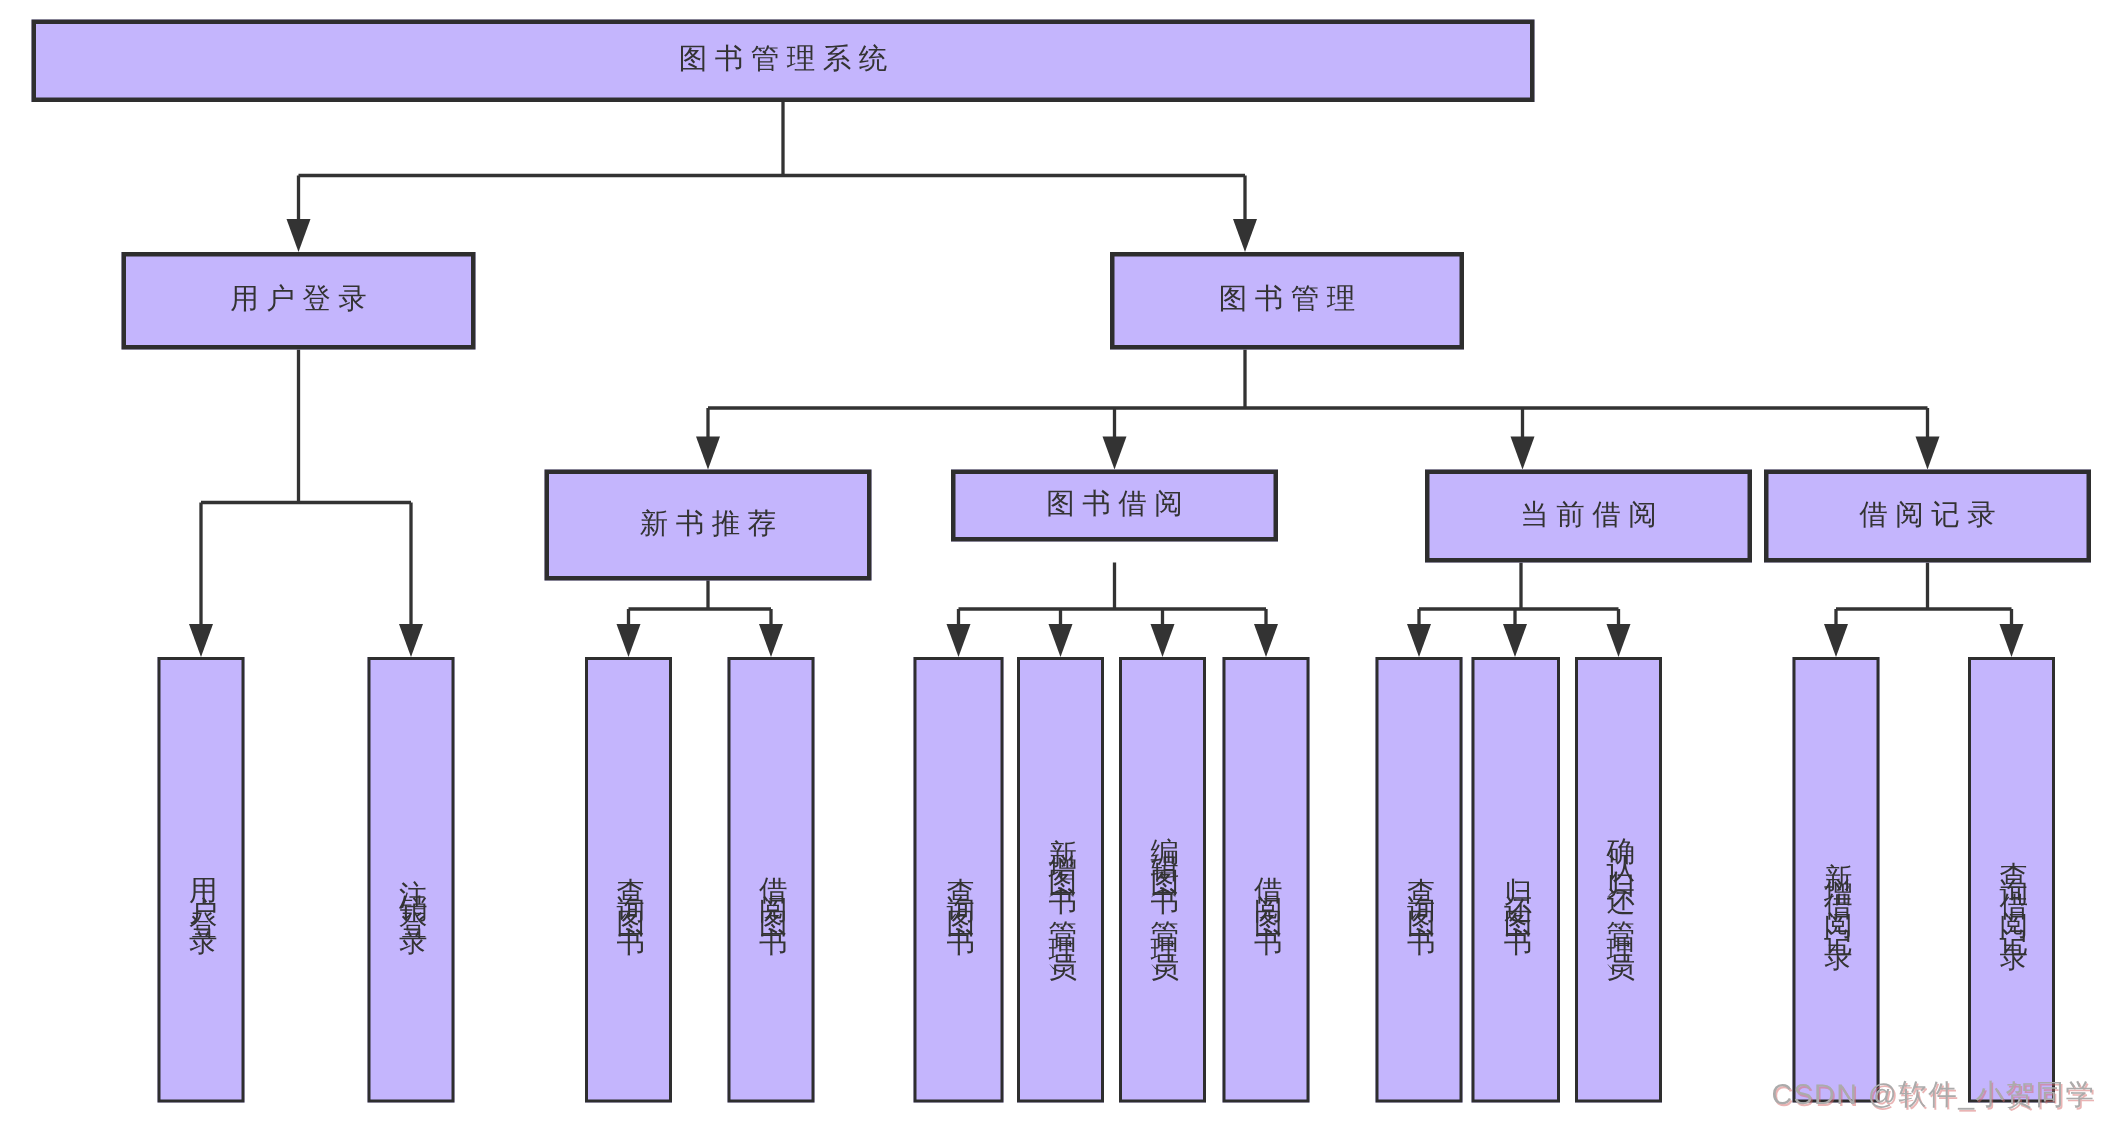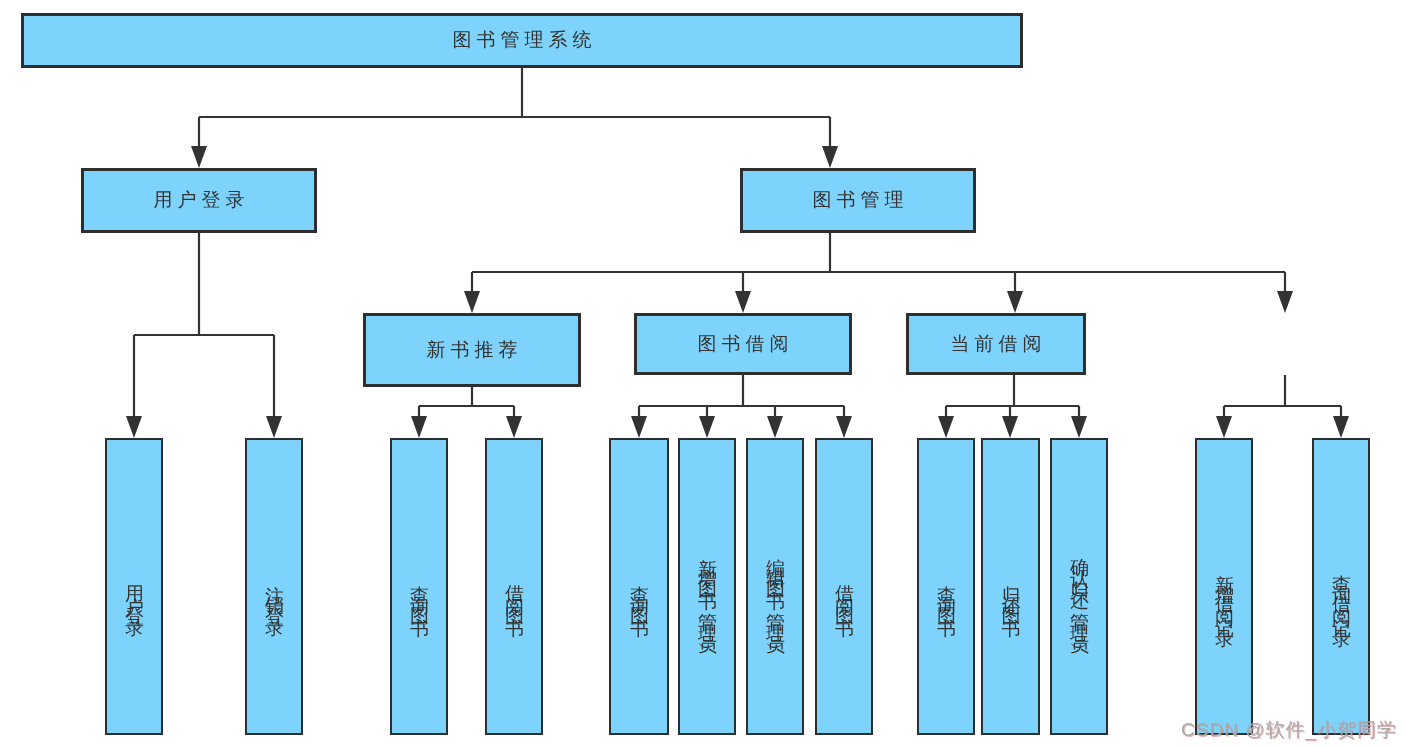--- a/index.html
+++ b/index.html
@@ -4,21 +4,21 @@
 <style>
   html,body{margin:0;padding:0;background:#ffffff;}
   .stage{
     position:relative;width:1405px;height:747px;background:#ffffff;overflow:hidden;
     font-family:"Liberation Sans", sans-serif;
   }
   .connector-layer{position:absolute;left:0;top:0;z-index:1;}
   .connector-layer .lines{stroke:#333333;stroke-width:2.2;fill:none;}
   .connector-layer .arrows{fill:#333333;stroke:none;}
   .box{
-    position:absolute;box-sizing:border-box;background:#7dd3fc;
+    position:absolute;box-sizing:border-box;background:#c4b5fd;
     border:3px solid #2e2e2e;display:flex;align-items:center;justify-content:center;
     z-index:2;
   }
   .leaf{border-width:2.5px;}
   .box span{
     color:#333333;font-size:19px;letter-spacing:5px;margin-right:-5px;
     white-space:nowrap;line-height:1.2;
   }
   .vbox span{
     writing-mode:vertical-rl;text-orientation:mixed;
@@ -78,25 +78,28 @@
   <div class="box" style="left:81px;top:168px;width:236px;height:65px">
     <span>用户登录</span>
   </div>
   <div class="box" style="left:740px;top:168px;width:236px;height:65px">
     <span>图书管理</span>
   </div>
 
   <div class="box" style="left:363px;top:313px;width:218px;height:74px">
     <span>新书推荐</span>
   </div>
-  <div class="box" style="left:634px;top:313px;width:218px;height:62px">
+  <div class="box" style="left:634px;top:313px;width:218px;height:48px">
     <span>图书借阅</span>
   </div>
-  <div class="box" style="left:906px;top:313px;width:180px;height:62px">
+  <div class="box" style="left:950px;top:313px;width:218px;height:62px">
     <span>当前借阅</span>
+  </div>
+  <div class="box" style="left:1176px;top:313px;width:218px;height:62px">
+    <span>借阅记录</span>
   </div>
 
   <div class="box vbox leaf" style="left:105px;top:438px;width:58px;height:297px">
     <span>用户登录</span>
   </div>
   <div class="box vbox leaf" style="left:245px;top:438px;width:58px;height:297px">
     <span>注销登录</span>
   </div>
 
   <div class="box vbox leaf" style="left:390px;top:438px;width:58px;height:297px">

